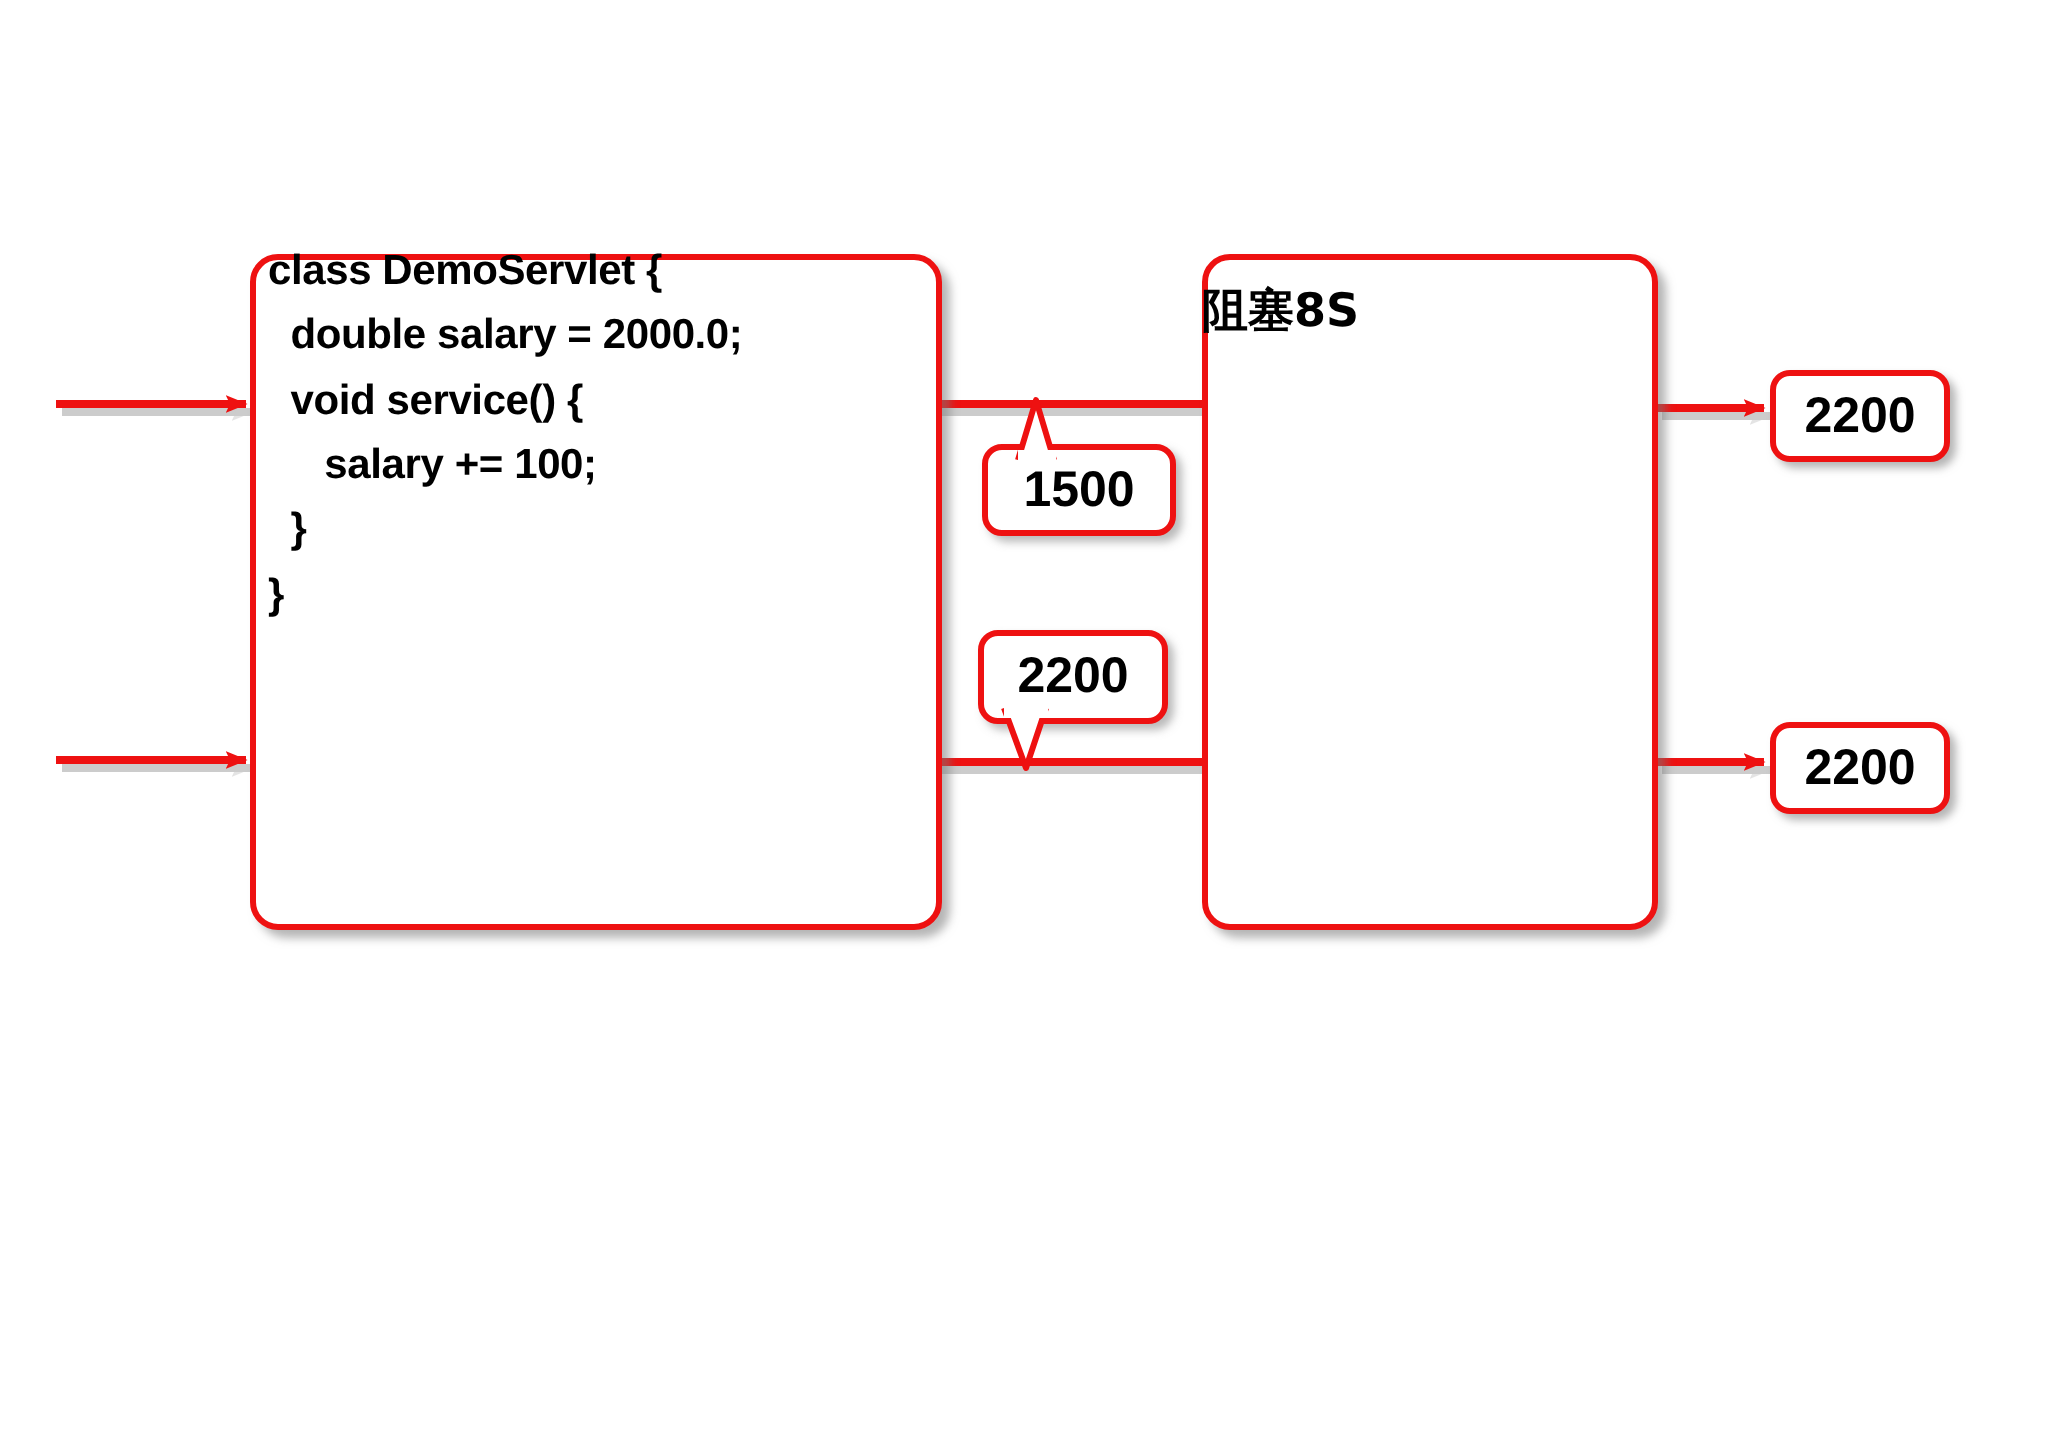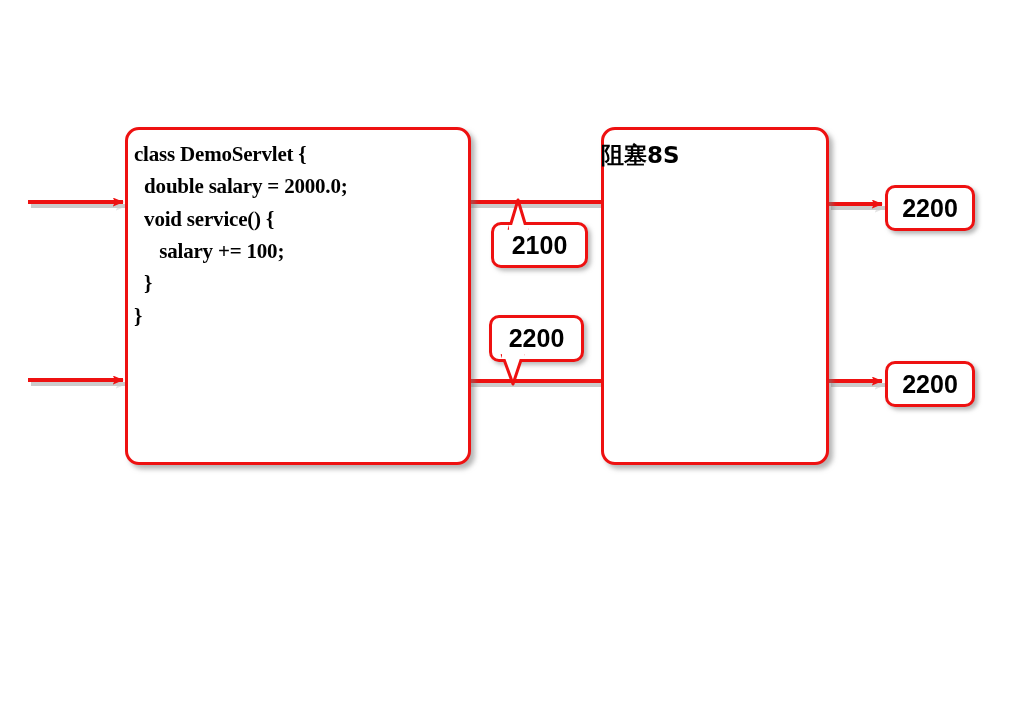--- a/index.html
+++ b/index.html
@@ -44,23 +44,23 @@
     left: 601px;
     top: 127px;
     width: 228px;
     height: 338px;
   }
 
   
   #code-block {
     position: absolute;
     left: 134px;
-    top: 138px;
+    top: 120px;
     width: 340px;
-    font-family: Liberation Serif, serif;
+    font-family: Liberation Sans, sans-serif;
     font-size: 21px;
     font-weight: bold;
     color: #000000;
     line-height: 1.54;
     white-space: pre;
     letter-spacing: -0.2px;
   }
 
   
   #blocked-title {
@@ -162,21 +162,21 @@
      salary += 100;
   }
 }</div>
 
 <div id="blocked-title">阻塞8S</div>
 
 <svg class="tail-svg" id="tail-2100" viewBox="0 0 60 36" xmlns="http://www.w3.org/2000/svg">
   <path d="M14,34 L23,4 L32,34" fill="#ffffff" stroke="#ee1111" stroke-width="3" stroke-linejoin="round"></path>
   <rect x="14" y="29" width="19" height="8" fill="#ffffff"></rect>
 </svg>
-<div class="callout" id="callout-2100">2100</div>
+<div class="callout" id="callout-2100">1500</div>
 
 <svg class="tail-svg" id="tail-2200" viewBox="0 0 60 36" xmlns="http://www.w3.org/2000/svg">
   <path d="M10,2 L21,32 L31,2" fill="#ffffff" stroke="#ee1111" stroke-width="3" stroke-linejoin="round"></path>
   <rect x="10" y="0" width="22" height="7" fill="#ffffff"></rect>
 </svg>
 <div class="callout" id="callout-2200">2200</div>
 
 <div class="badge" id="badge-top">2200</div>
 
 <div class="badge" id="badge-bottom">2200</div>

